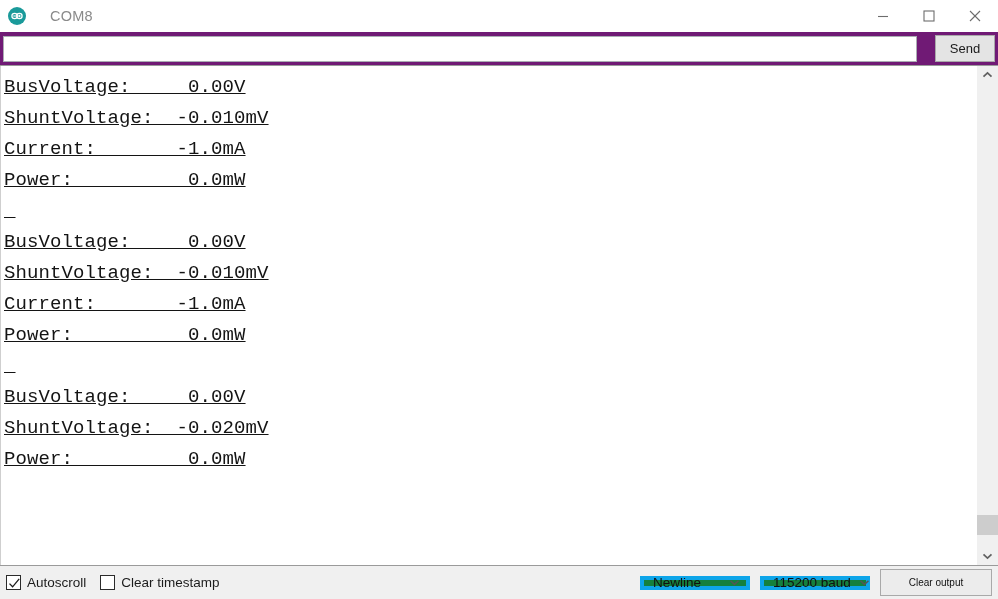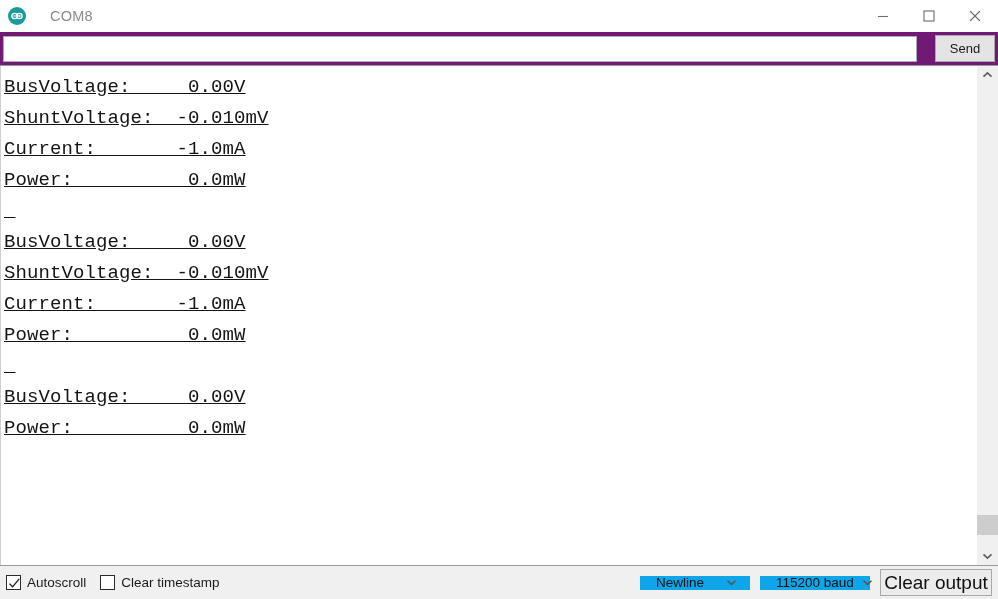--- a/index.html
+++ b/index.html
@@ -217,22 +217,22 @@
     white-space: nowrap;
   }
   .status-right {
     margin-left: auto;
     display: flex;
     align-items: center;
     gap: 10px;
   }
   .combo {
     height: 14px;
-    border: 7px solid #0ea5e9;
-    background: #fde047;
+    border: 4px solid #0ea5e9;
+    background: #15803d;
     display: flex;
     align-items: center;
     padding: 0 6px 0 9px;
     box-sizing: border-box;
     cursor: default;
     gap: 8px;
   }
   .combo-newline { width: 110px; }
   .combo-baud { width: 110px; gap: 8px; }
   .combo-text {
@@ -242,21 +242,21 @@
     flex: 1 1 auto;
   }
   .combo-arrow { flex: 0 0 auto; display: block; }
   .combo-arrow path { stroke: #555; stroke-width: 1.5; fill: none; }
   .clear-btn {
     width: 112px;
     height: 27px;
     background: #ececec;
     border: 1px solid #a9a9a9;
     font-family: "Liberation Sans", sans-serif;
-    font-size: 19px;
+    font-size: 10px;
     color: #111;
     cursor: default;
     box-sizing: border-box;
     padding: 0;
     text-align: center;
     line-height: 25px;
   }
 </style>
 </head>
 <body>
@@ -307,20 +307,21 @@
         <div class="log-line">ShuntVoltage:  -0.010mV</div>
         <div class="log-line">Current:       -1.0mA</div>
         <div class="log-line">Power:          0.0mW</div>
         <div class="log-line">&nbsp;</div>
         <div class="log-line">BusVoltage:     0.00V</div>
         <div class="log-line">ShuntVoltage:  -0.010mV</div>
         <div class="log-line">Current:       -1.0mA</div>
         <div class="log-line">Power:          0.0mW</div>
         <div class="log-line">&nbsp;</div>
         <div class="log-line">BusVoltage:     0.00V</div>
+        <div class="log-line">ShuntVoltage:  -0.020mV</div>
         <div class="log-line">Power:          0.0mW</div>
       </div>
 
     <div class="vscroll">
       <div class="sb-arrow">
         <svg width="11" height="8" viewBox="0 0 11 8">
             <path d="M1.5 5.6 L5.5 1.8 L9.5 5.6"></path>
           </svg>
       </div>
       <div class="sb-track">

